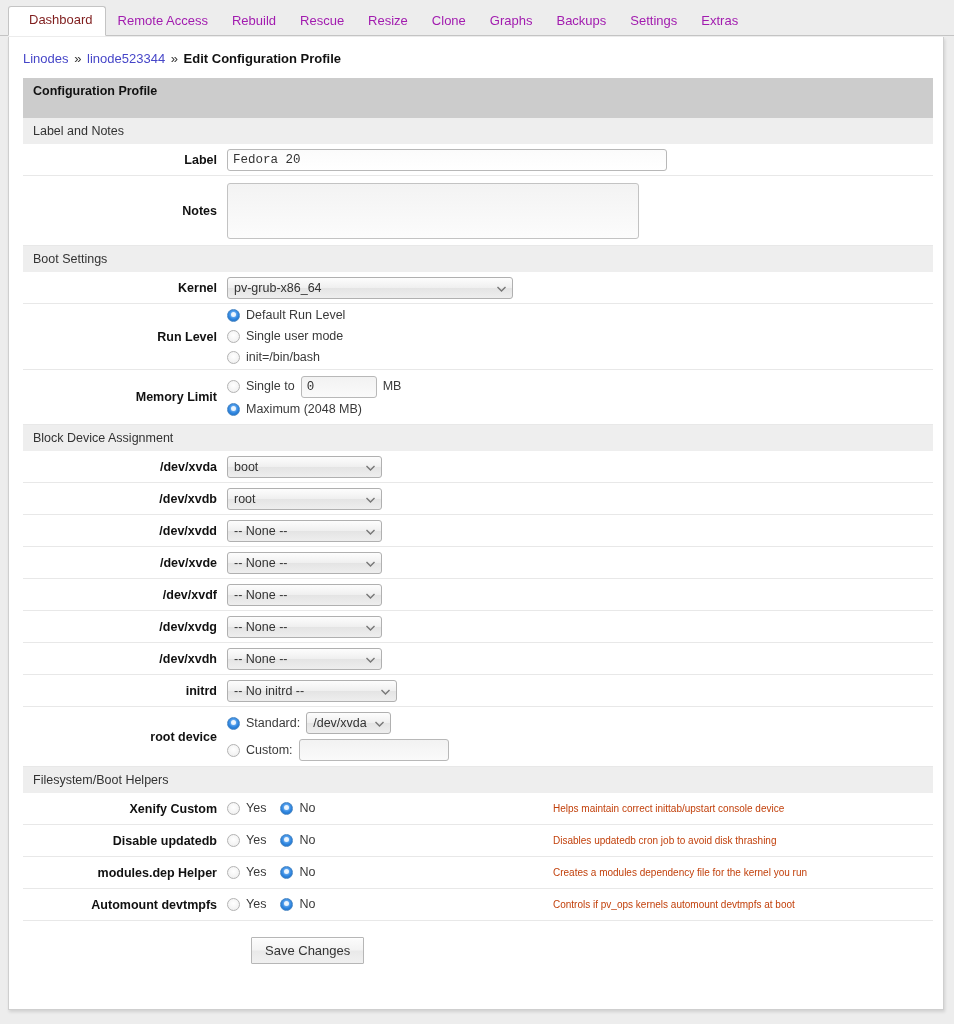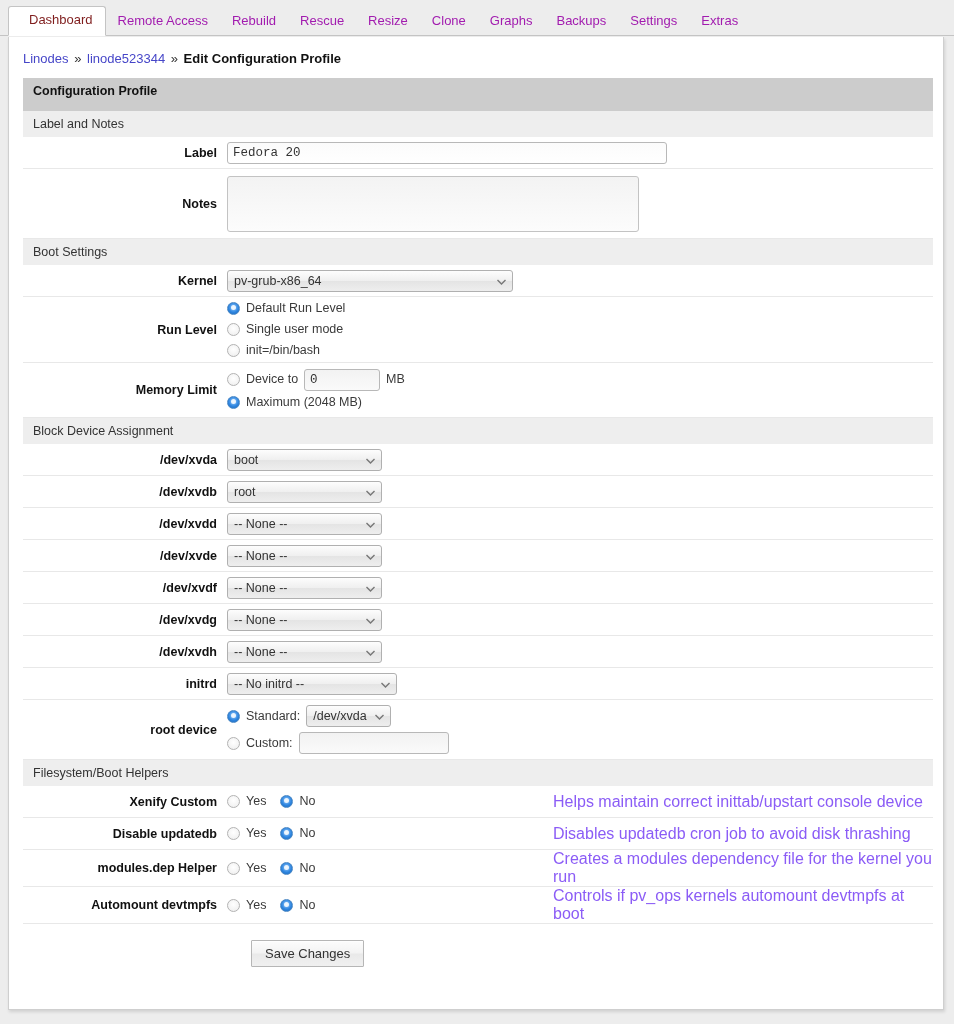--- a/index.html
+++ b/index.html
@@ -72,21 +72,21 @@
   .panel {
     margin: 0 10px 0 14px;
     width: 910px;
   }
 
   .panel-title {
     background: #cccccc;
     font-weight: bold;
     font-size: 12.5px;
     color: #111;
-    padding: 7px 0 13px 10px;
+    padding: 7px 0 20px 10px;
     line-height: 13px;
   }
 
   .section-head {
     background: #eeeeee;
     font-size: 12.5px;
     color: #333;
     padding: 6px 0 6px 10px;
     line-height: 14px;
   }
@@ -103,22 +103,22 @@
     width: 204px;
     flex: 0 0 204px;
     text-align: right;
     padding-right: 10px;
     font-weight: bold;
     font-size: 12.5px;
     color: #111;
   }
   .row-field { flex: 1 1 auto; display: flex; align-items: center; }
   .row-help {
-    font-size: 16px;
-    color: #8b5cf6;
+    font-size: 10px;
+    color: #c2410c;
     padding-left: 10px;
   }
 
   
   input.text {
     height: 22px;
     border: 1px solid #b8b8b8;
     border-radius: 3px;
     background: linear-gradient(#fbfbfb, #ffffff);
     font-family: Liberation Mono, monospace;
@@ -306,21 +306,21 @@
           </div>
       </div>
     </div>
 
     <div class="row" style="min-height:55px">
       <div class="row-label">Memory Limit</div>
       <div class="row-field">
         <div class="radio-group">
           <div class="radio-line">
             <span class="radio" id="mem-limit-radio"></span>
-            <span>Device to</span>
+            <span>Single to</span>
             <input class="text small" style="width: 76px;" type="text" value="0">
             <span class="unit">MB</span>
           </div>
           <div class="radio-line">
             <span class="radio on" id="mem-max-radio"></span>
             <span>Maximum (2048 MB)</span>
           </div>
         </div>
       </div>
     </div>

